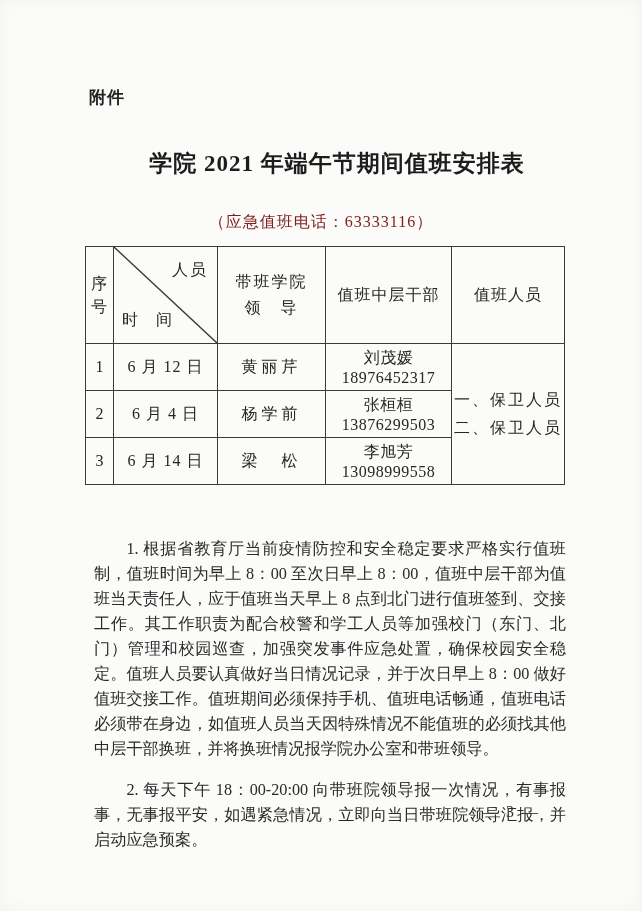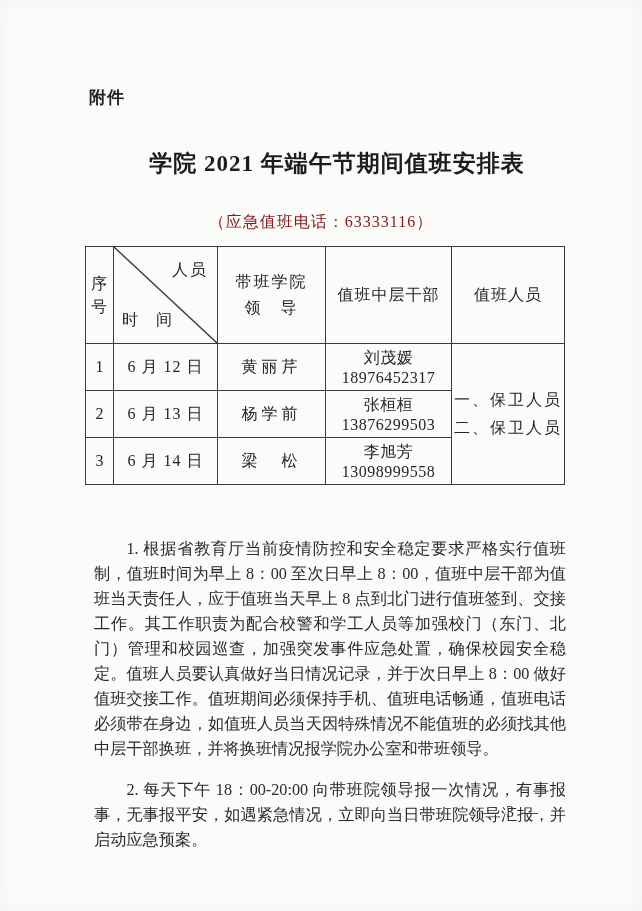--- a/index.html
+++ b/index.html
@@ -108,21 +108,21 @@
         <td class="cell-staff" rowspan="3">
           <span class="staff-lines">
             <div>一、保卫人员</div>
             <div>二、保卫人员</div>
           </span>
         </td>
       </tr>
 
       <tr class="data-row">
         <td>2</td>
-        <td class="cell-date">6 月 13 日</td>
+        <td class="cell-date">6 月 4 日</td>
         <td class="cell-leader">杨学前</td>
         <td class="cell-cadre">张桓桓 13876299503</td>
       </tr>
 
       <tr class="data-row">
         <td>3</td>
         <td class="cell-date">6 月 14 日</td>
         <td class="cell-leader">梁　松</td>
         <td class="cell-cadre">李旭芳 13098999558</td>
       </tr>

